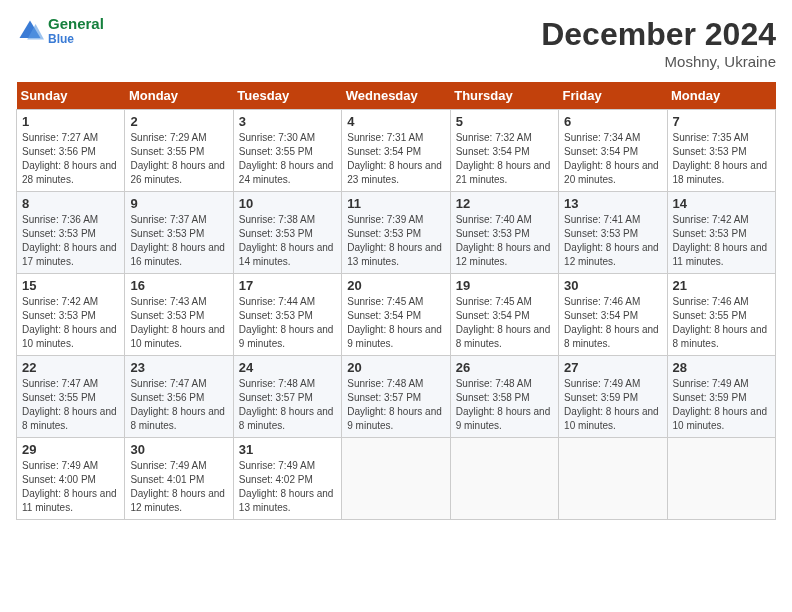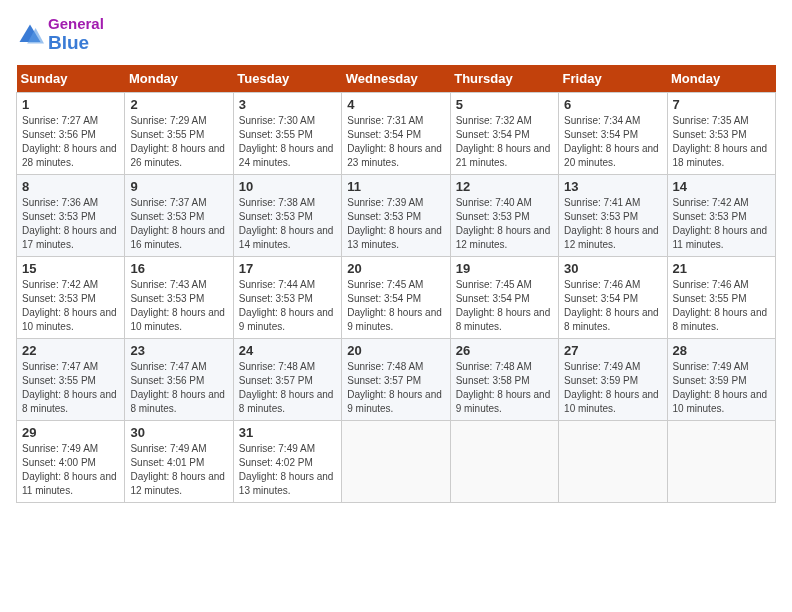--- a/index.html
+++ b/index.html
@@ -22,24 +22,24 @@
       gap: 4px;
     }
     .logo-text {
       display: flex;
       flex-direction: column;
       line-height: 1.1;
     }
     .logo-general {
       font-size: 15px;
       font-weight: bold;
-      color: #a21caf;
+      color: #15803d;
     }
     .logo-blue {
-      font-size: 19px;
+      font-size: 12px;
       font-weight: bold;
       color: #3a7bd5;
     }
     .logo-icon {
       width: 28px;
       height: 28px;
     }
     .title-block {
       text-align: right;
     }
@@ -99,20 +99,24 @@
   <div class="logo">
     <svg class="logo-icon" viewBox="0 0 40 40">
       <polygon points="20,5 35,30 5,30" fill="#3a7bd5"></polygon>
       <polygon points="28,10 40,32 16,32" fill="#5a9be5" opacity="0.6"></polygon>
     </svg>
     <div class="logo-text">
       <span class="logo-general">General</span>
       <span class="logo-blue">Blue</span>
     </div>
   </div>
+  <div class="title-block">
+    <div class="month-title">December 2024</div>
+    <div class="location">Moshny, Ukraine</div>
+  </div>
 </div>
 
 <table class="calendar-table">
   <thead>
     <tr>
     <th>Sunday</th>
         <th>Monday</th>
         <th>Tuesday</th>
         <th>Wednesday</th>
         <th>Thursday</th>

